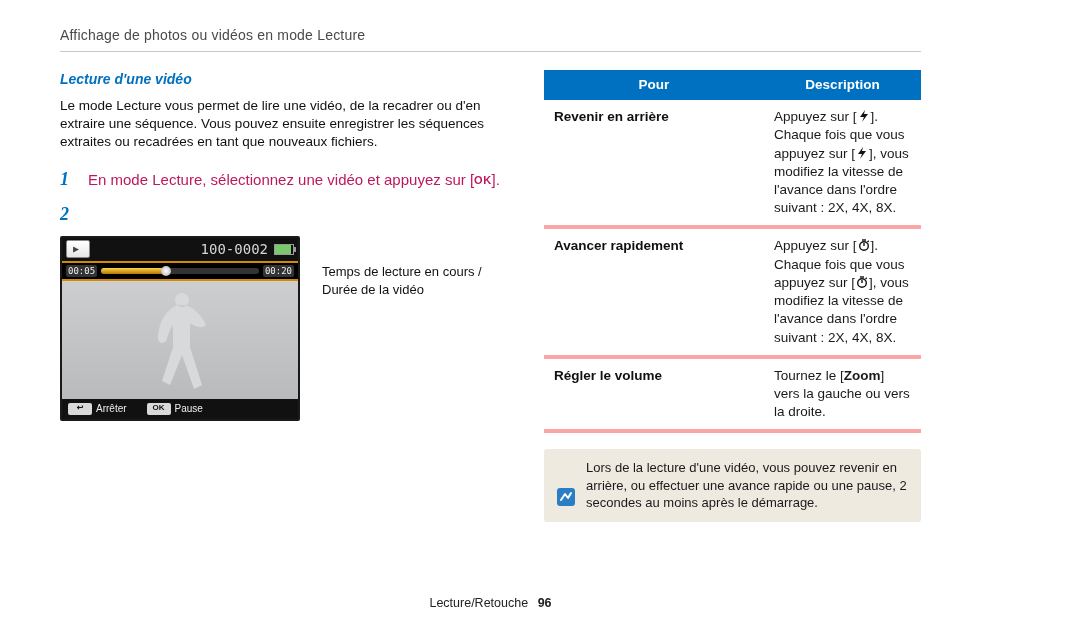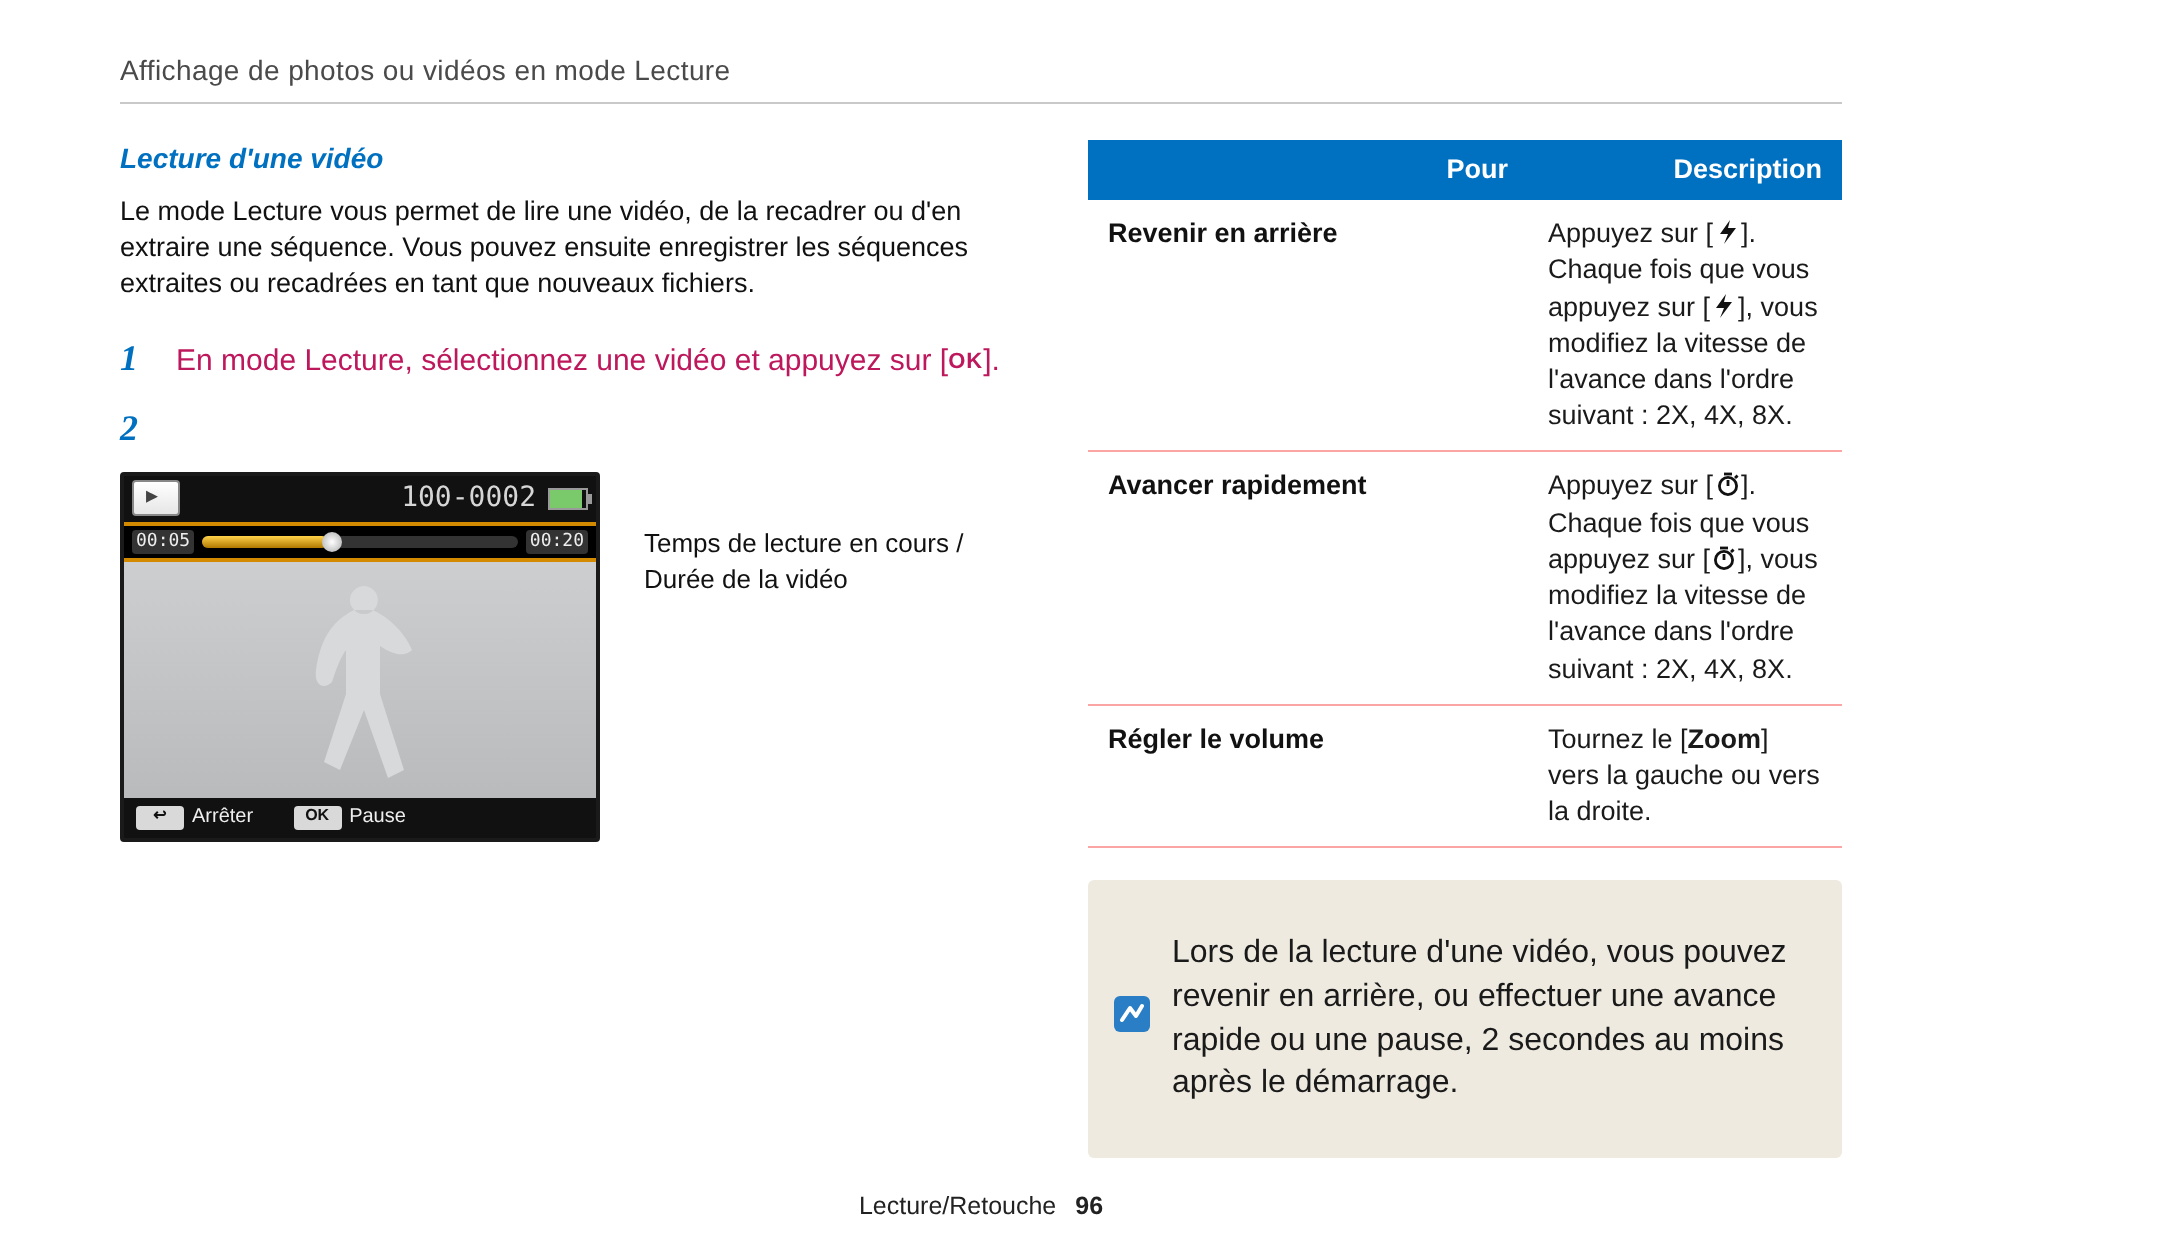--- a/index.html
+++ b/index.html
@@ -176,51 +176,51 @@
 
   
   .ftbl {
     width: 100%;
     border-collapse: collapse;
     font-size: 13.5px;
   }
   .ftbl thead th {
     background: #0070c0;
     color: #fff;
-    text-align: right;
+    text-align: center;
     font-weight: 600;
     padding: 6px 10px;
     font-size: 13.5px;
   }
   .ftbl thead th:first-child { width: 200px; }
   .ftbl tbody td {
-    border-bottom: 1px solid #fca5a5;
+    border-bottom: 4px solid #fca5a5;
     padding: 8px 10px;
     vertical-align: top;
   }
   .ftbl tbody td:first-child {
     font-weight: 700;
     color:#111;
   }
   .glyph-box {
     display:inline-flex;
     align-items:center;
     justify-content:center;
     width:14px; height:14px;
     vertical-align:-2px;
   }
   .note {
     margin-top: 16px;
     display:flex;
     gap:10px;
     background: #eeeae0;
     border-radius: 3px;
-    padding: 26px 12px;
-    font-size: 16px;
-    align-items: center;
+    padding: 10px 12px;
+    font-size: 13px;
+    align-items: flex-end;
   }
   .note-icon {
     flex: 0 0 20px;
     margin-top:2px;
   }
 
   .footer {
     position:absolute;
     left:0; right:0;
     bottom:18px;

